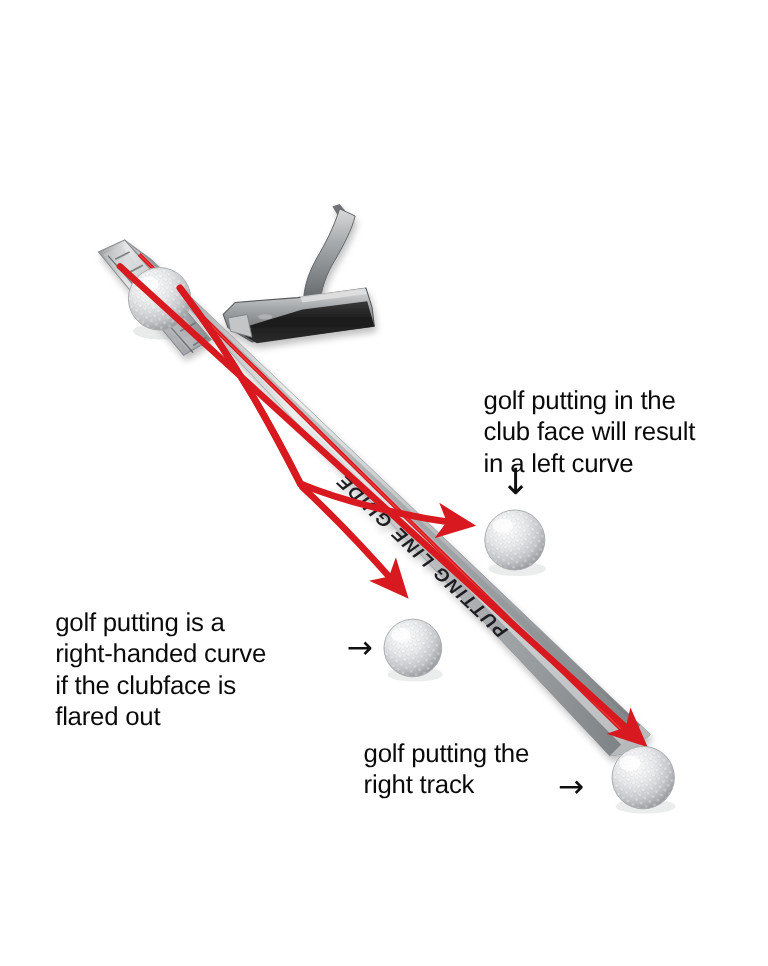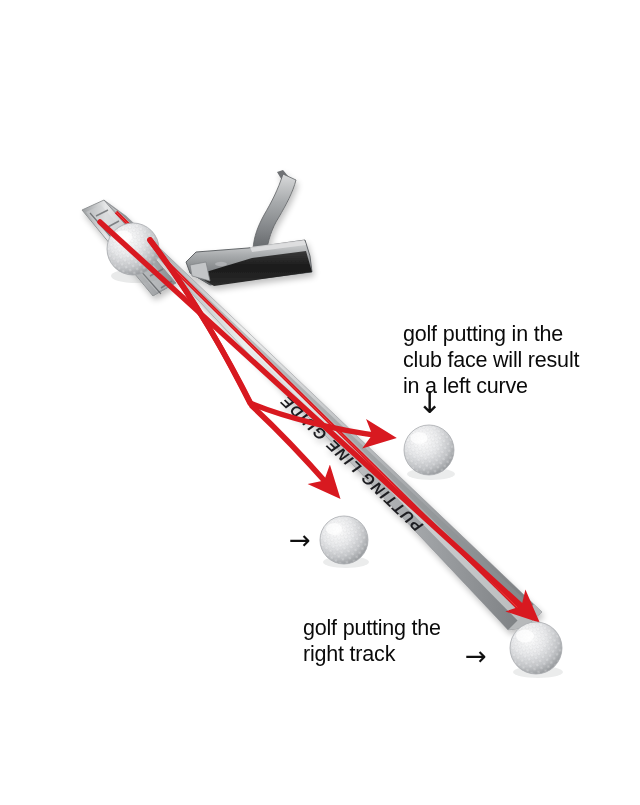--- a/index.html
+++ b/index.html
@@ -205,19 +205,23 @@
       <circle cx="536" cy="648" r="26" fill="none" stroke="#a8abae" stroke-width="0.8"></circle>
       <ellipse cx="525" cy="636" rx="9" ry="6.5" fill="#ffffff" opacity="0.72"></ellipse>
     </g>
   </svg>
 
   <div class="annotation" id="anno-left-curve">golf putting in the
 club face will result
 in a left curve</div>
   <div class="inline-arrow" id="arrow-down-left-curve">↓</div>
 
+  <div class="annotation" id="anno-right-curve">golf putting is a
+right-handed curve
+if the clubface is
+flared out</div>
   <div class="inline-arrow" id="arrow-right-right-curve">→</div>
 
   <div class="annotation" id="anno-right-track">golf putting the
 right track</div>
   <div class="inline-arrow" id="arrow-right-right-track">→</div>
 
 </div>
 
 </body></html>

